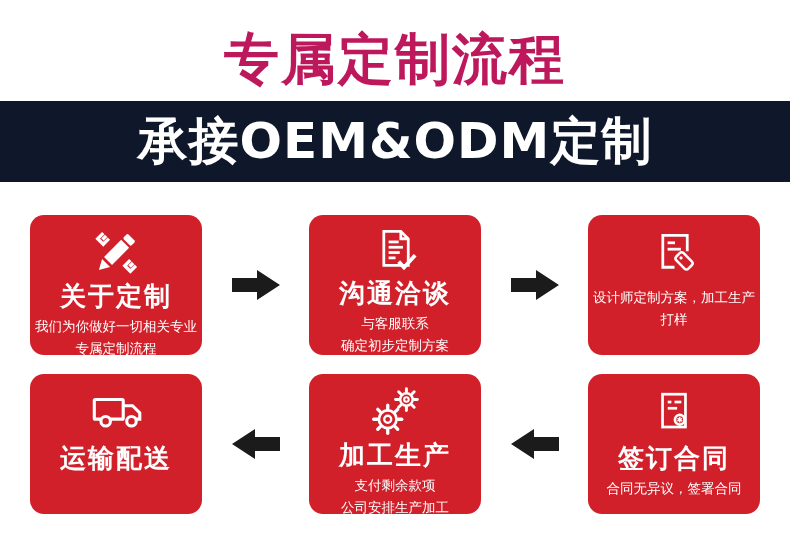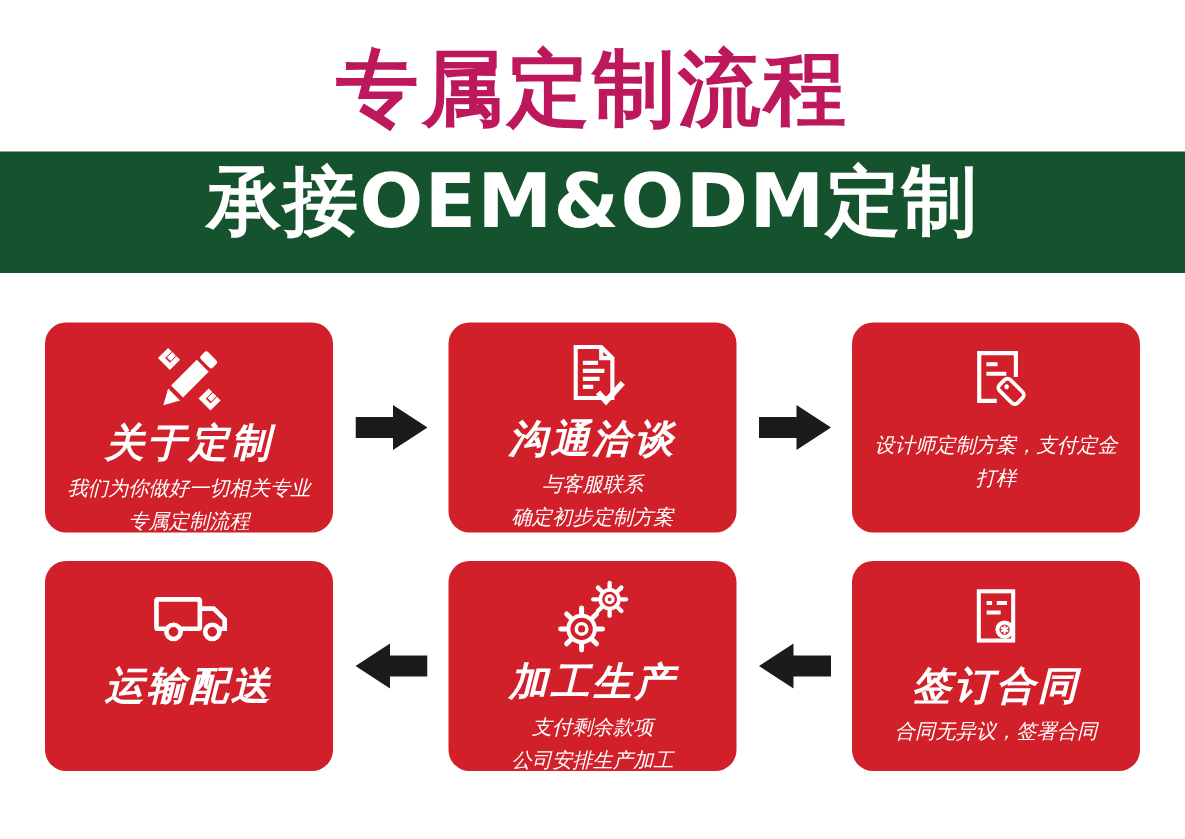--- a/index.html
+++ b/index.html
@@ -14,50 +14,49 @@
     margin-top: 28px;
     font-size: 55px;
     line-height: 1.15;
     font-weight: 900;
     color: #be185d;
     letter-spacing: 2px;
   }
   .banner {
     margin-top: 10px;
     height: 81px;
-    background: #14532d;
-    display: flex;
-    align-items: flex-start;
+    background: #0f172a;
+    display: flex;
+    align-items: center;
     justify-content: center;
   }
   .banner-text {
     color: #ffffff;
     font-size: 50px;
     font-weight: 900;
     letter-spacing: 1px;
   }
   .flow { padding: 0 30px; margin-top: 33px; }
   .flow-row {
     display: flex;
     align-items: center;
     justify-content: space-between;
   }
   .flow-row + .flow-row { margin-top: 19px; }
   .card {
-    width: 192px;
+    width: 172px;
     height: 140px;
     background: #d1202a;
     border-radius: 14px;
     color: #ffffff;
     display: flex;
     flex-direction: column;
     align-items: center;
     padding: 11px 8px 8px;
     flex: 0 0 auto;
-    font-style: italic;
   }
   .card-icon {
     height: 57px;
     display: flex;
     align-items: center;
     justify-content: center;
   }
   .card-icon svg { display: block; }
   .card-title {
     font-size: 26px;
@@ -157,21 +156,21 @@
               <line x1="17.5" y1="13" x2="24.5" y2="13"></line>
               <line x1="17.5" y1="19" x2="30" y2="19"></line>
             </g>
             <g transform="rotate(-45 33 30)">
               <rect x="28.2" y="22" width="9.6" height="16" rx="2.6" fill="none" stroke="#fff" stroke-width="2.4"></rect>
               <circle cx="33" cy="26" r="1.5" fill="#fff"></circle>
             </g>
           </svg>
         </div>
         <div class="card-desc">
-          <span>设计师定制方案，支付定金</span><br>
+          <span>设计师定制方案，加工生产</span><br>
           <span>打样</span>
         </div>
       </div>
 
     </div>
 
     <div class="flow-row">
 
       <div class="card">
         <div class="card-icon">

